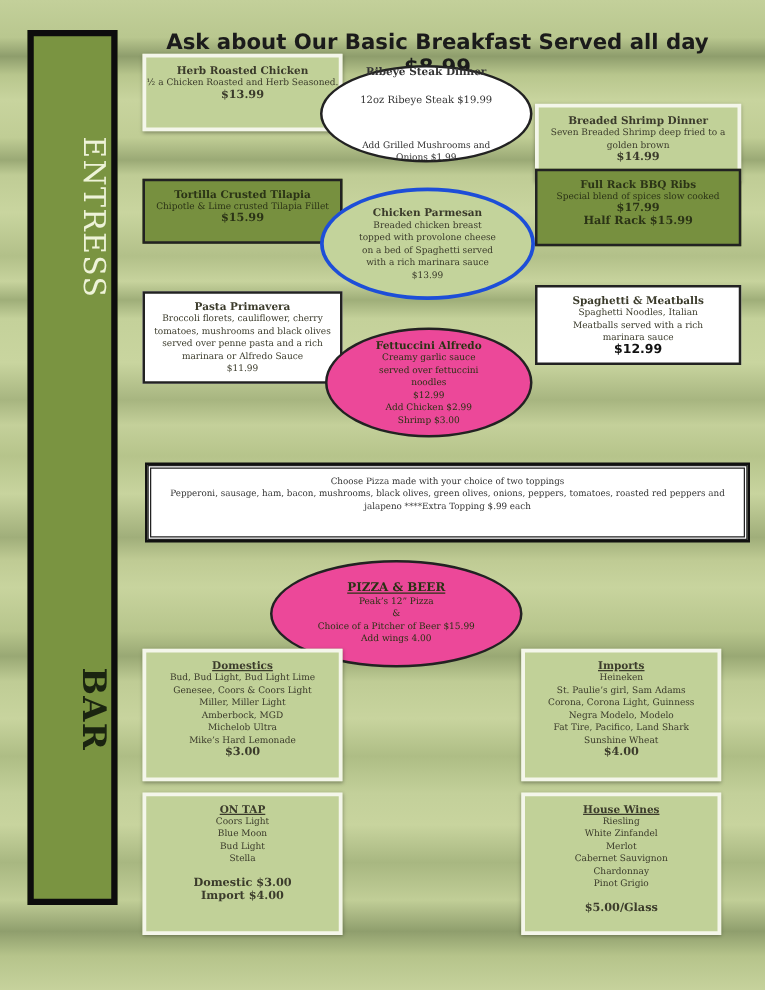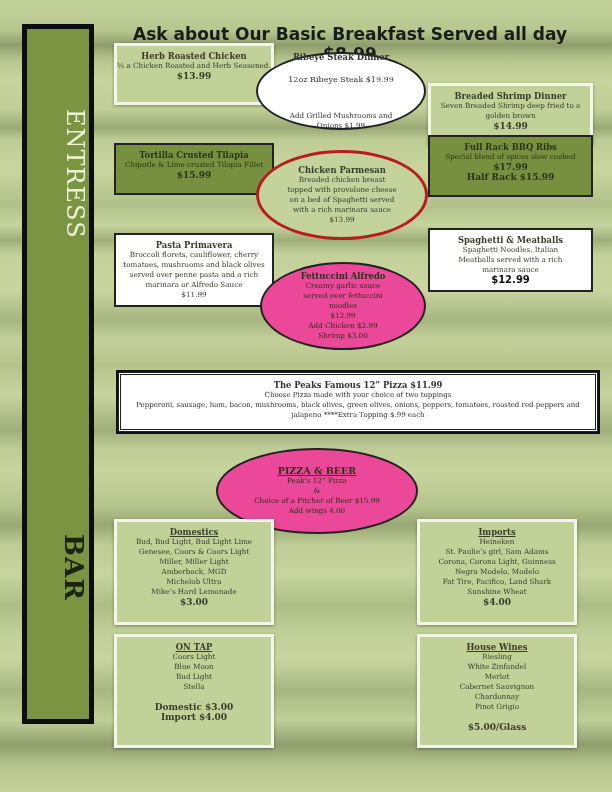--- a/index.html
+++ b/index.html
@@ -43,21 +43,21 @@
   .white { background:#ffffff; border:2px solid #222; }
   .dark { background:#77903f; border:2px solid #222; color:#2b3316; }
 
   .oval {
     position:absolute; border-radius:50%; text-align:center;
     font-size:7.2px; line-height:10px; box-sizing:border-box;
     display:flex; flex-direction:column; justify-content:center; align-items:center;
   }
   .oval .t { font-weight:bold; font-size:8.4px; }
   .oval-white { background:#fff; border:2px solid #222; color:#333;gap:13px; }
-  .oval-light { background:#c3d39b; border:3px solid #b91c1c; color:#3a3a2a; }
+  .oval-light { background:#c3d39b; border:3px solid #1d4ed8; color:#3a3a2a; }
   .oval-dark { background:#ec4899; border:2px solid #222; color:#2a3214; }
 
   .pizza-banner {
     position:absolute; left:118px; top:372px; width:480px; height:60px;
     background:#fff; border:3px double #222; outline:2px solid #111;
     text-align:center; font-size:7px; line-height:10px; color:#333; box-sizing:border-box; padding-top:5px;
   }
   .pizza-banner .t { font-weight:bold; font-size:8.4px; }
   .u { text-decoration:underline; }
   .spacer { height:10px; }
@@ -125,21 +125,20 @@
 
 <div class="oval oval-dark" style="left:260px;top:262px;width:166px;height:88px;">
   <div class="t">Fettuccini Alfredo</div>
   <div style="width:100px;">Creamy garlic sauce served over fettuccini noodles</div>
   <div class="p">$12.99</div>
   <div>Add Chicken $2.99</div>
   <div>Shrimp $3.00</div>
 </div>
 
 <div class="pizza-banner">
-  <div class="t">The Peaks Famous 12” Pizza $11.99</div>
   <div>Choose Pizza made with your choice of two toppings</div>
   <div style="padding:0 6px;">Pepperoni, sausage, ham, bacon, mushrooms, black olives, green olives, onions, peppers, tomatoes, roasted red peppers and jalapeno ****Extra Topping $.99 each</div>
 </div>
 
 <div class="oval oval-dark" style="left:216px;top:448px;width:202px;height:86px;">
   <div class="t u" style="font-size:9.5px;">PIZZA &amp; BEER</div>
   <div>Peak’s 12” Pizza</div>
   <div>&amp;</div>
   <div>Choice of a Pitcher of Beer $15.99</div>
   <div>Add wings 4.00</div>

